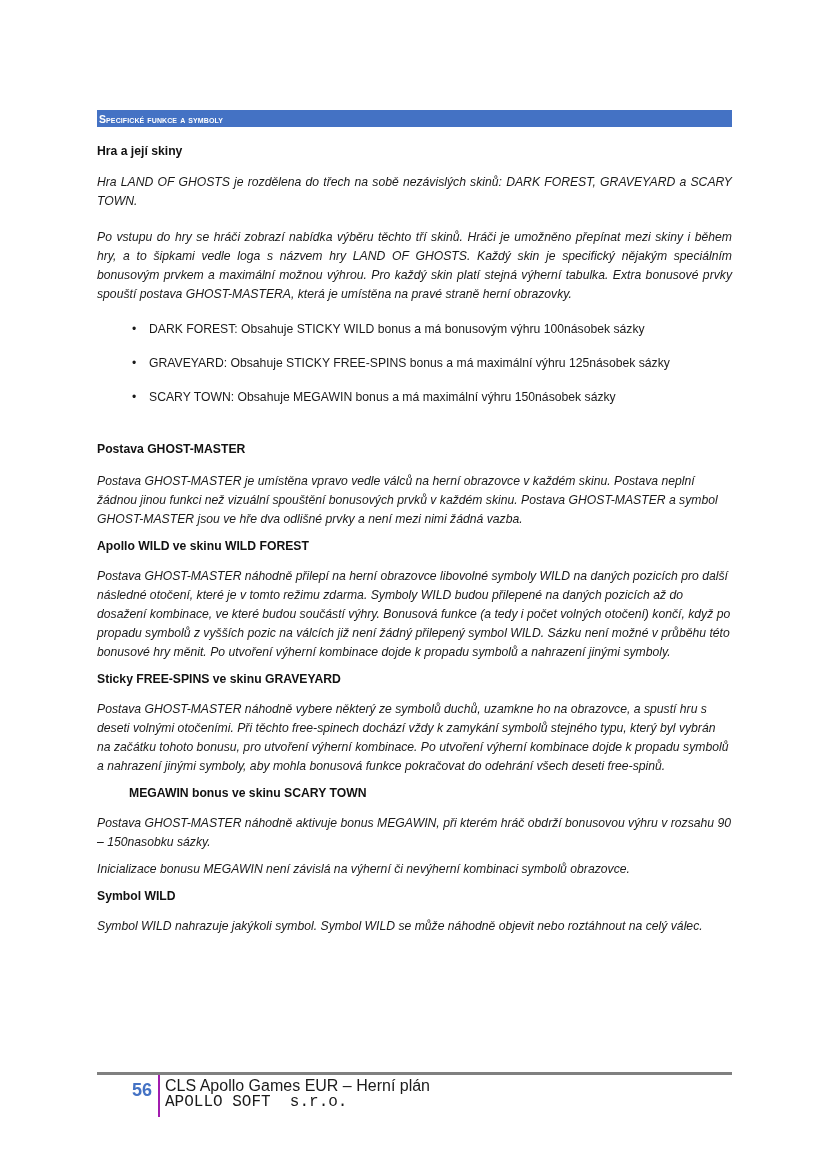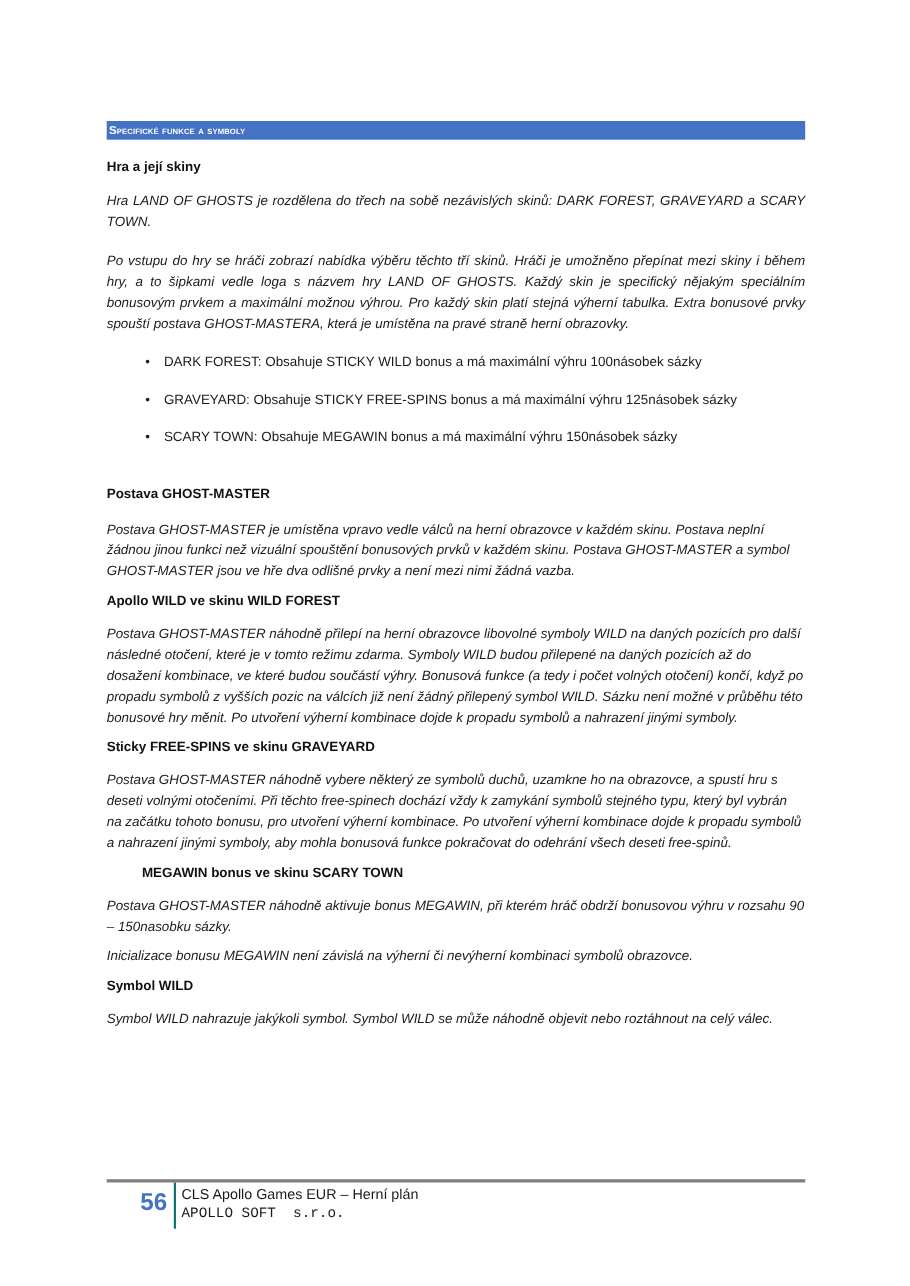--- a/index.html
+++ b/index.html
@@ -19,43 +19,43 @@
   .section-bar span { font-variant: small-caps; }
   h3 { font-size: 12.2px; font-weight: bold; margin: 0; color: #111; }
   p { font-size: 12.2px; line-height: 19px; margin: 0; color: #1a1a1a; font-style: italic; }
   .justify { text-align: justify; }
   ul { list-style: none; margin: 0; padding: 0; }
   ul li { position: relative; padding-left: 52px; font-size: 12.2px; line-height: 19px; margin: 0; }
   ul li .bullet { position: absolute; left: 35px; top: 0; }
   .footer { position: absolute; left: 97px; top: 1060px; width: 635px; }
   .footer-rule { height: 3px; background: #808080; }
   .footer-row { display: flex; align-items: flex-start; margin-top: 0; }
-  .page-num { width: 61px; text-align: right; font-size: 22px; font-weight: bold; color: #4472c4; padding-right: 6px; padding-top: 5px; box-sizing: border-box; }
-  .footer-text { border-left: 2px solid #0f766e; padding-left: 5px; font-size: 13px; line-height: 17px; color: #1a1a1a; height: 40px; padding-top: 2px; }
+  .page-num { width: 61px; text-align: right; font-size: 18px; font-weight: bold; color: #4472c4; padding-right: 6px; padding-top: 5px; box-sizing: border-box; }
+  .footer-text { border-left: 2px solid #a21caf; padding-left: 5px; font-size: 16px; line-height: 17px; color: #1a1a1a; height: 40px; padding-top: 2px; }
 </style>
 </head>
 <body>
 
 <div class="page">
   <div class="content">
 
     <div class="section-bar">
       <span>Specifické funkce a symboly</span>
     </div>
 
     <h3 style="margin-top:17px;">Hra a její skiny</h3>
 
     <p class="justify" style="margin-top:15px;">Hra LAND OF GHOSTS je rozdělena do třech na sobě nezávislých skinů: DARK FOREST, GRAVEYARD a SCARY TOWN.</p>
 
     <p class="justify" style="margin-top:17px;">Po vstupu do hry se hráči zobrazí nabídka výběru těchto tří skinů. Hráči je umožněno přepínat mezi skiny i během hry, a to šipkami vedle loga s názvem hry LAND OF GHOSTS. Každý skin je specifický nějakým speciálním bonusovým prvkem a maximální možnou výhrou. Pro každý skin platí stejná výherní tabulka. Extra bonusové prvky spouští postava GHOST-MASTERA, která je umístěna na pravé straně herní obrazovky.</p>
 
     <ul style="margin-top:16px;">
       <li>
         <span class="bullet">•</span>
-        <span>DARK FOREST: Obsahuje STICKY WILD bonus a má maximální výhru 100násobek sázky</span>
+        <span>DARK FOREST: Obsahuje STICKY WILD bonus a má bonusovým výhru 100násobek sázky</span>
       </li>
       <li style="margin-top:15px;">
         <span class="bullet">•</span>
         <span>GRAVEYARD: Obsahuje STICKY FREE-SPINS bonus a má maximální výhru 125násobek sázky</span>
       </li>
       <li style="margin-top:15px;">
         <span class="bullet">•</span>
         <span>SCARY TOWN: Obsahuje MEGAWIN bonus a má maximální výhru 150násobek sázky</span>
       </li>
     </ul>

